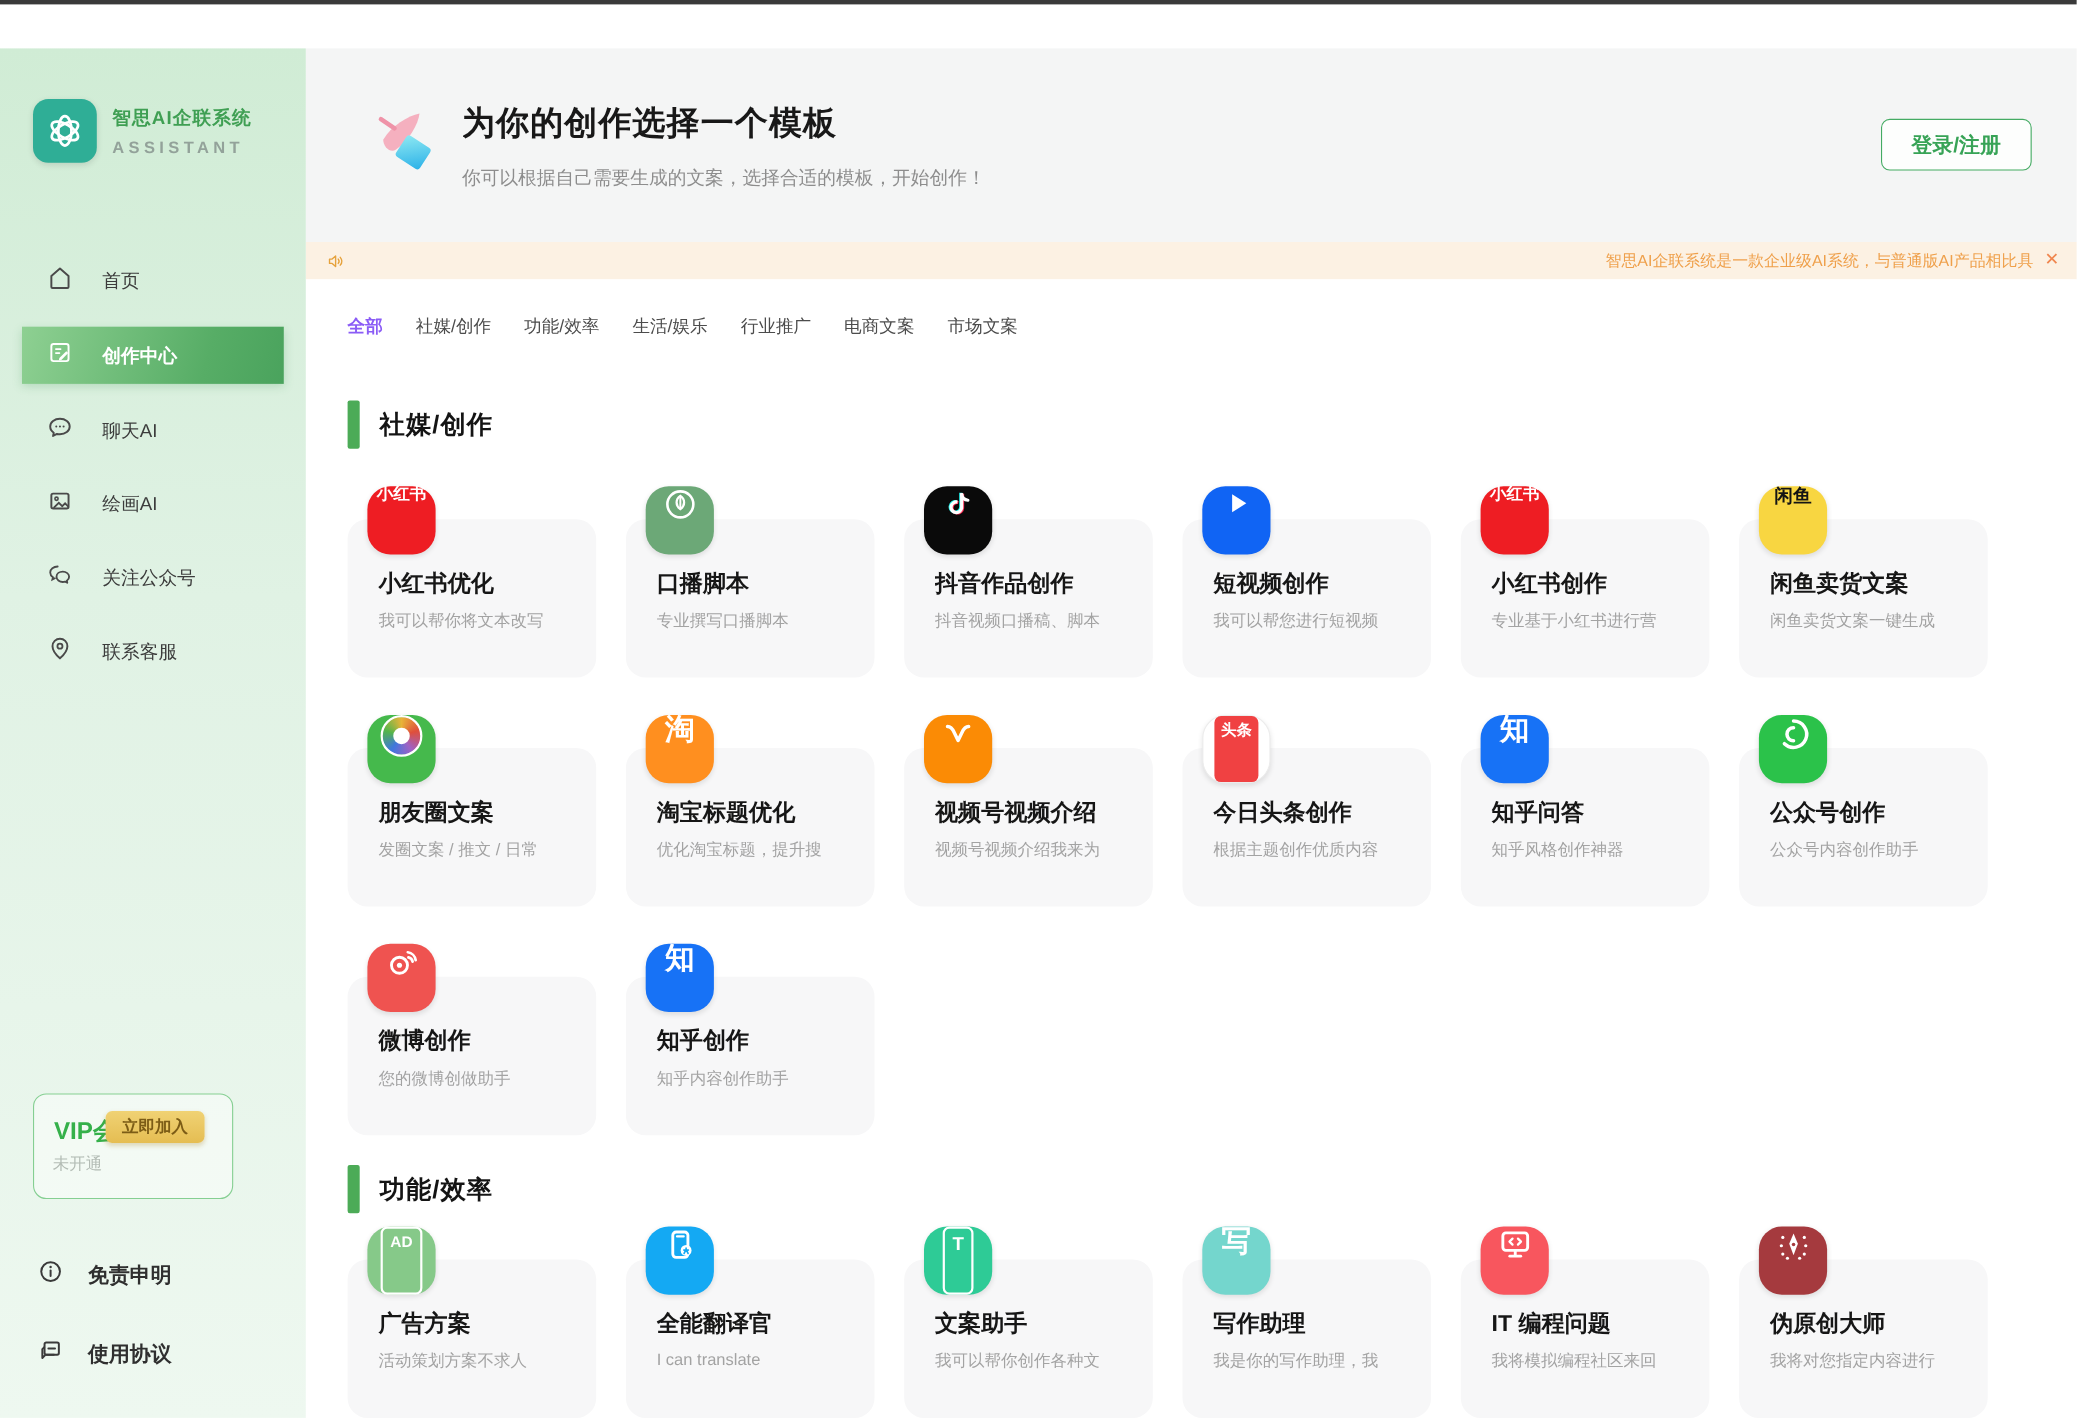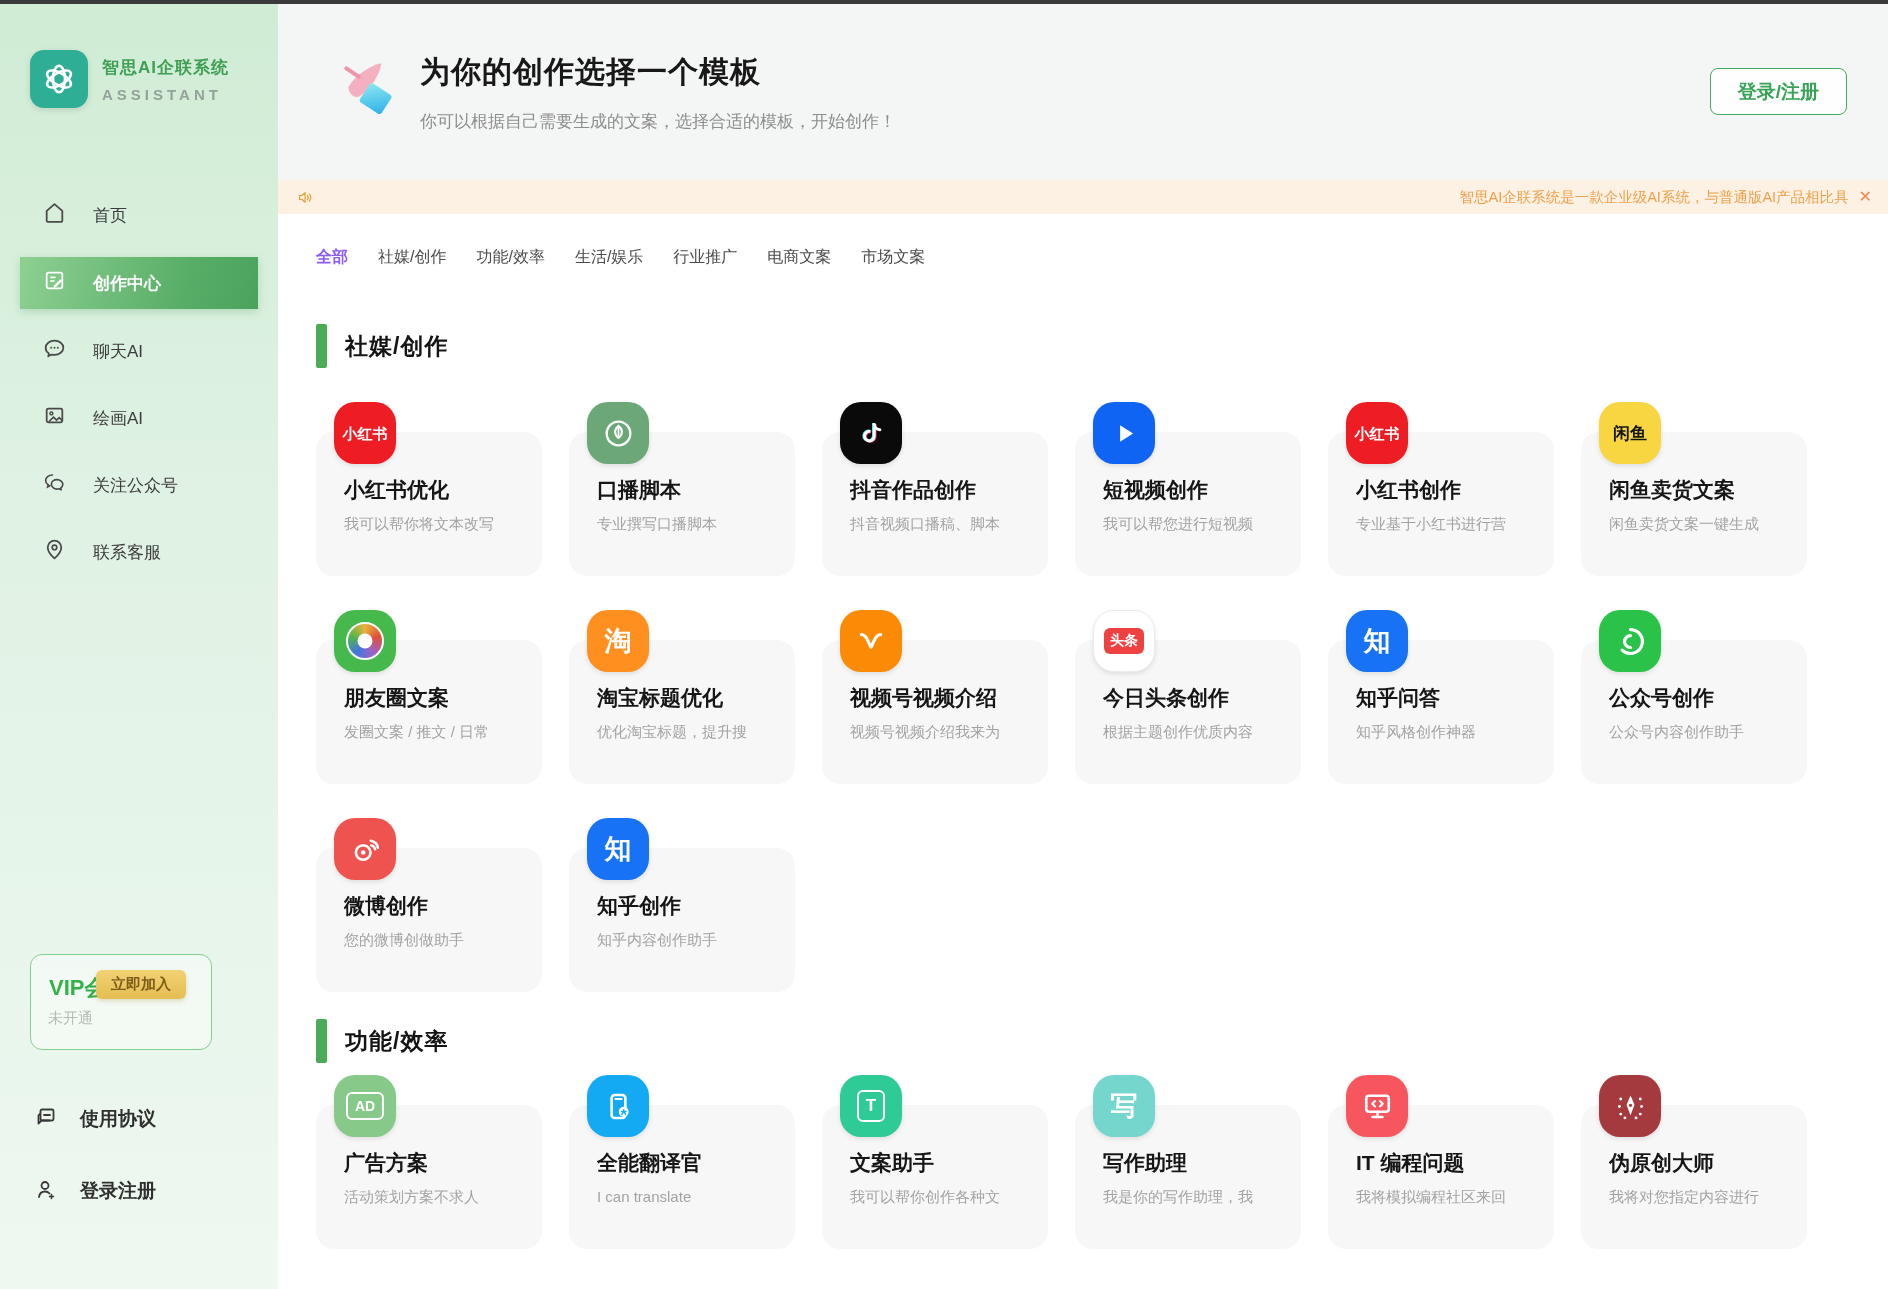--- a/index.html
+++ b/index.html
@@ -1,18 +1,18 @@
 <!DOCTYPE html>
 <html><head>
 <meta charset="utf-8">
 <style>
   * { margin:0; padding:0; box-sizing:border-box; }
   html,body { width:1888px; }
   body { font-family:"Liberation Sans","DejaVu Sans",sans-serif; background:#fff; }
-  .page { width:1888px; height:1289px; overflow:hidden; display:flex; flex-direction:column; position:relative; }
+  .page { width:1888px; height:1289px; overflow:hidden; display:flex; flex-direction:column; position:relative;gap:40px; }
   .topbar { height:4px; background:#3a3a3a; flex:0 0 auto; }
   .body { flex:1; display:flex; min-height:0; }
 
   
   .sidebar { width:278px; flex:0 0 278px; position:relative;
     background:linear-gradient(180deg,#d0ecd5 0%,#e0f2e4 40%,#eef8f0 100%); }
   .logo-row { display:flex; align-items:center; gap:14px; padding:46px 0 0 30px; }
   .logo-tile { width:58px; height:58px; border-radius:14px; background:#2fae96;
     display:flex; align-items:center; justify-content:center; box-shadow:0 2px 6px rgba(0,0,0,.12); }
   .logo-txt .t1 { font-size:17px; font-weight:700; color:#3f9f53; letter-spacing:1px; }
@@ -62,21 +62,21 @@
   .sec-bar { width:11px; height:44px; background:#4cab57; border-radius:2px; }
   .sec-title { font-size:23px; font-weight:700; color:#141414; letter-spacing:1px; }
   .grid { display:grid; grid-template-columns:repeat(6,226px); column-gap:27px; row-gap:64px;
     grid-auto-rows:144px; margin-top:64px; }
   .grid.second { margin-top:42px; }
   .card { position:relative; background:#f7f7f8; border-radius:18px; padding:44px 20px 0 28px;
     cursor:pointer; overflow:visible; }
   .card-title { font-size:21px; font-weight:700; color:#161616; white-space:nowrap; overflow:hidden; }
   .card-desc { font-size:15px; color:#a3a3a3; margin-top:11px; white-space:nowrap; overflow:hidden; }
   .card-icon { position:absolute; left:18px; top:-30px; width:62px; height:62px; border-radius:21px;
-    display:flex; align-items:center; justify-content:center; box-shadow:0 2px 5px rgba(0,0,0,.10); }
+    display:flex; justify-content:center; box-shadow:0 2px 5px rgba(0,0,0,.10); }
   .icon-text { font-weight:700; line-height:1; letter-spacing:0; }
   .boxin { border:2px solid #fff; border-radius:6px; padding:4px 7px; color:#fff; font-weight:700; }
   .tt-in { background:#f04142; border-radius:6px; padding:4px 6px; color:#fff; font-weight:700; font-size:14px; }
   .mo1 { width:38px; height:38px; border-radius:50%; border:2.5px solid #fff; position:relative;
     background:conic-gradient(#e8b339,#df4f3b,#9f62c4,#3f77dd,#53b54b,#e8b339); }
   .mo1::after { content:""; position:absolute; left:50%; top:50%; width:15px; height:15px;
     transform:translate(-50%,-50%); background:#fff; border-radius:50%; }
 </style>
 </head>
 <body>
@@ -147,20 +147,28 @@
               </svg></span>
             <span>联系客服</span>
           </div>
         </nav>
       <div class="vip-card">
         <span class="vip-title">VIP会</span>
         <span class="vip-badge">立即加入</span>
         <span class="vip-status">未开通</span>
       </div>
       <div class="side-links" id="side-links">
+          <div class="side-link">
+            <span><svg viewBox="0 0 24 24">
+                <circle cx="12" cy="12" r="8.5" fill="none" stroke="currentColor" stroke-width="1.8"></circle>
+                <path d="M12 11v5" stroke="currentColor" stroke-width="1.8" stroke-linecap="round"></path>
+                <circle cx="12" cy="7.8" r="1.1" fill="currentColor"></circle>
+              </svg></span>
+            <span>免责申明</span>
+          </div>
           <div class="side-link">
             <span><svg viewBox="0 0 24 24">
                 <rect x="6.5" y="4.5" width="13" height="11" rx="1.5" fill="none" stroke="currentColor" stroke-width="1.8"></rect>
                 <path d="M10 10h6" stroke="currentColor" stroke-width="1.8" stroke-linecap="round"></path>
                 <path d="M6.5 8.5l-2 2v8l3-3h8" fill="none" stroke="currentColor" stroke-width="1.8" stroke-linejoin="round"></path>
               </svg></span>
             <span>使用协议</span>
           </div>
           <div class="side-link">
             <span><svg viewBox="0 0 24 24">

